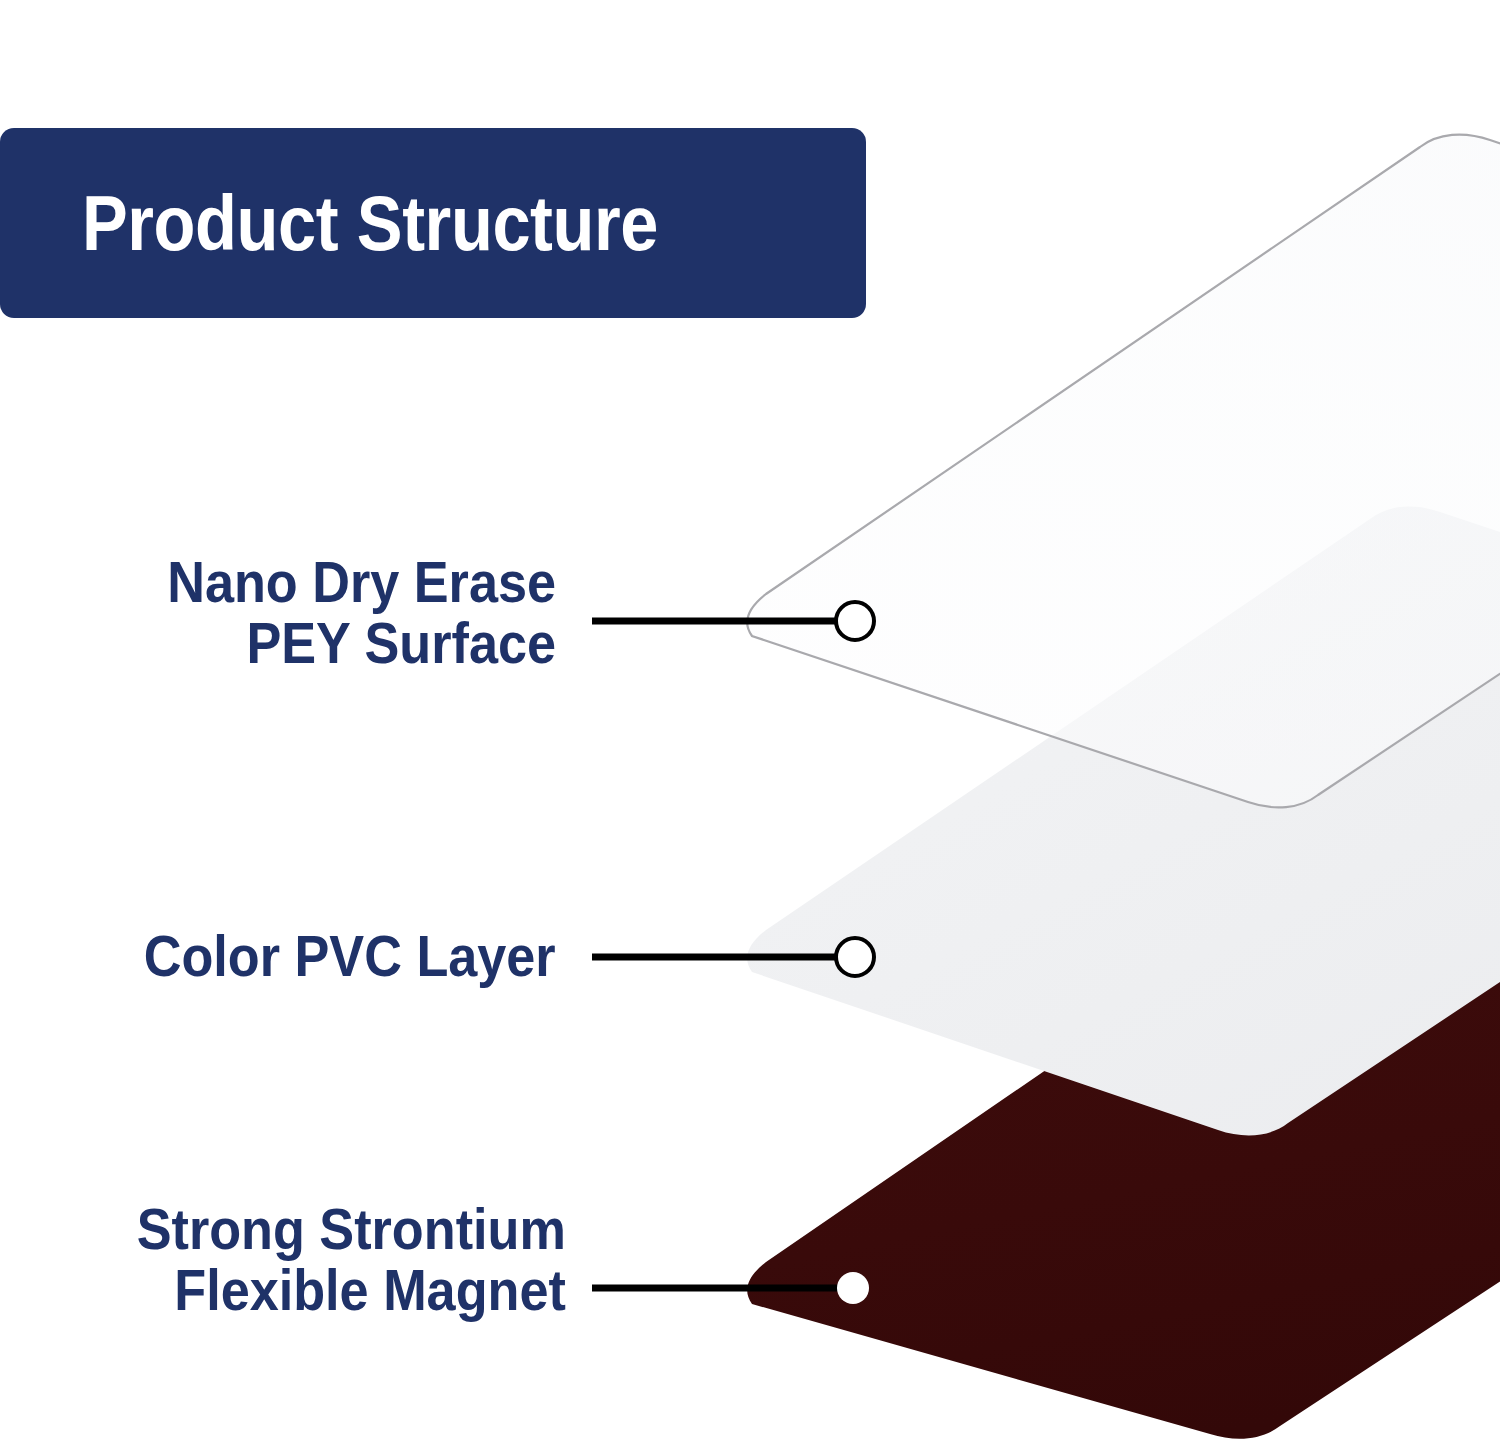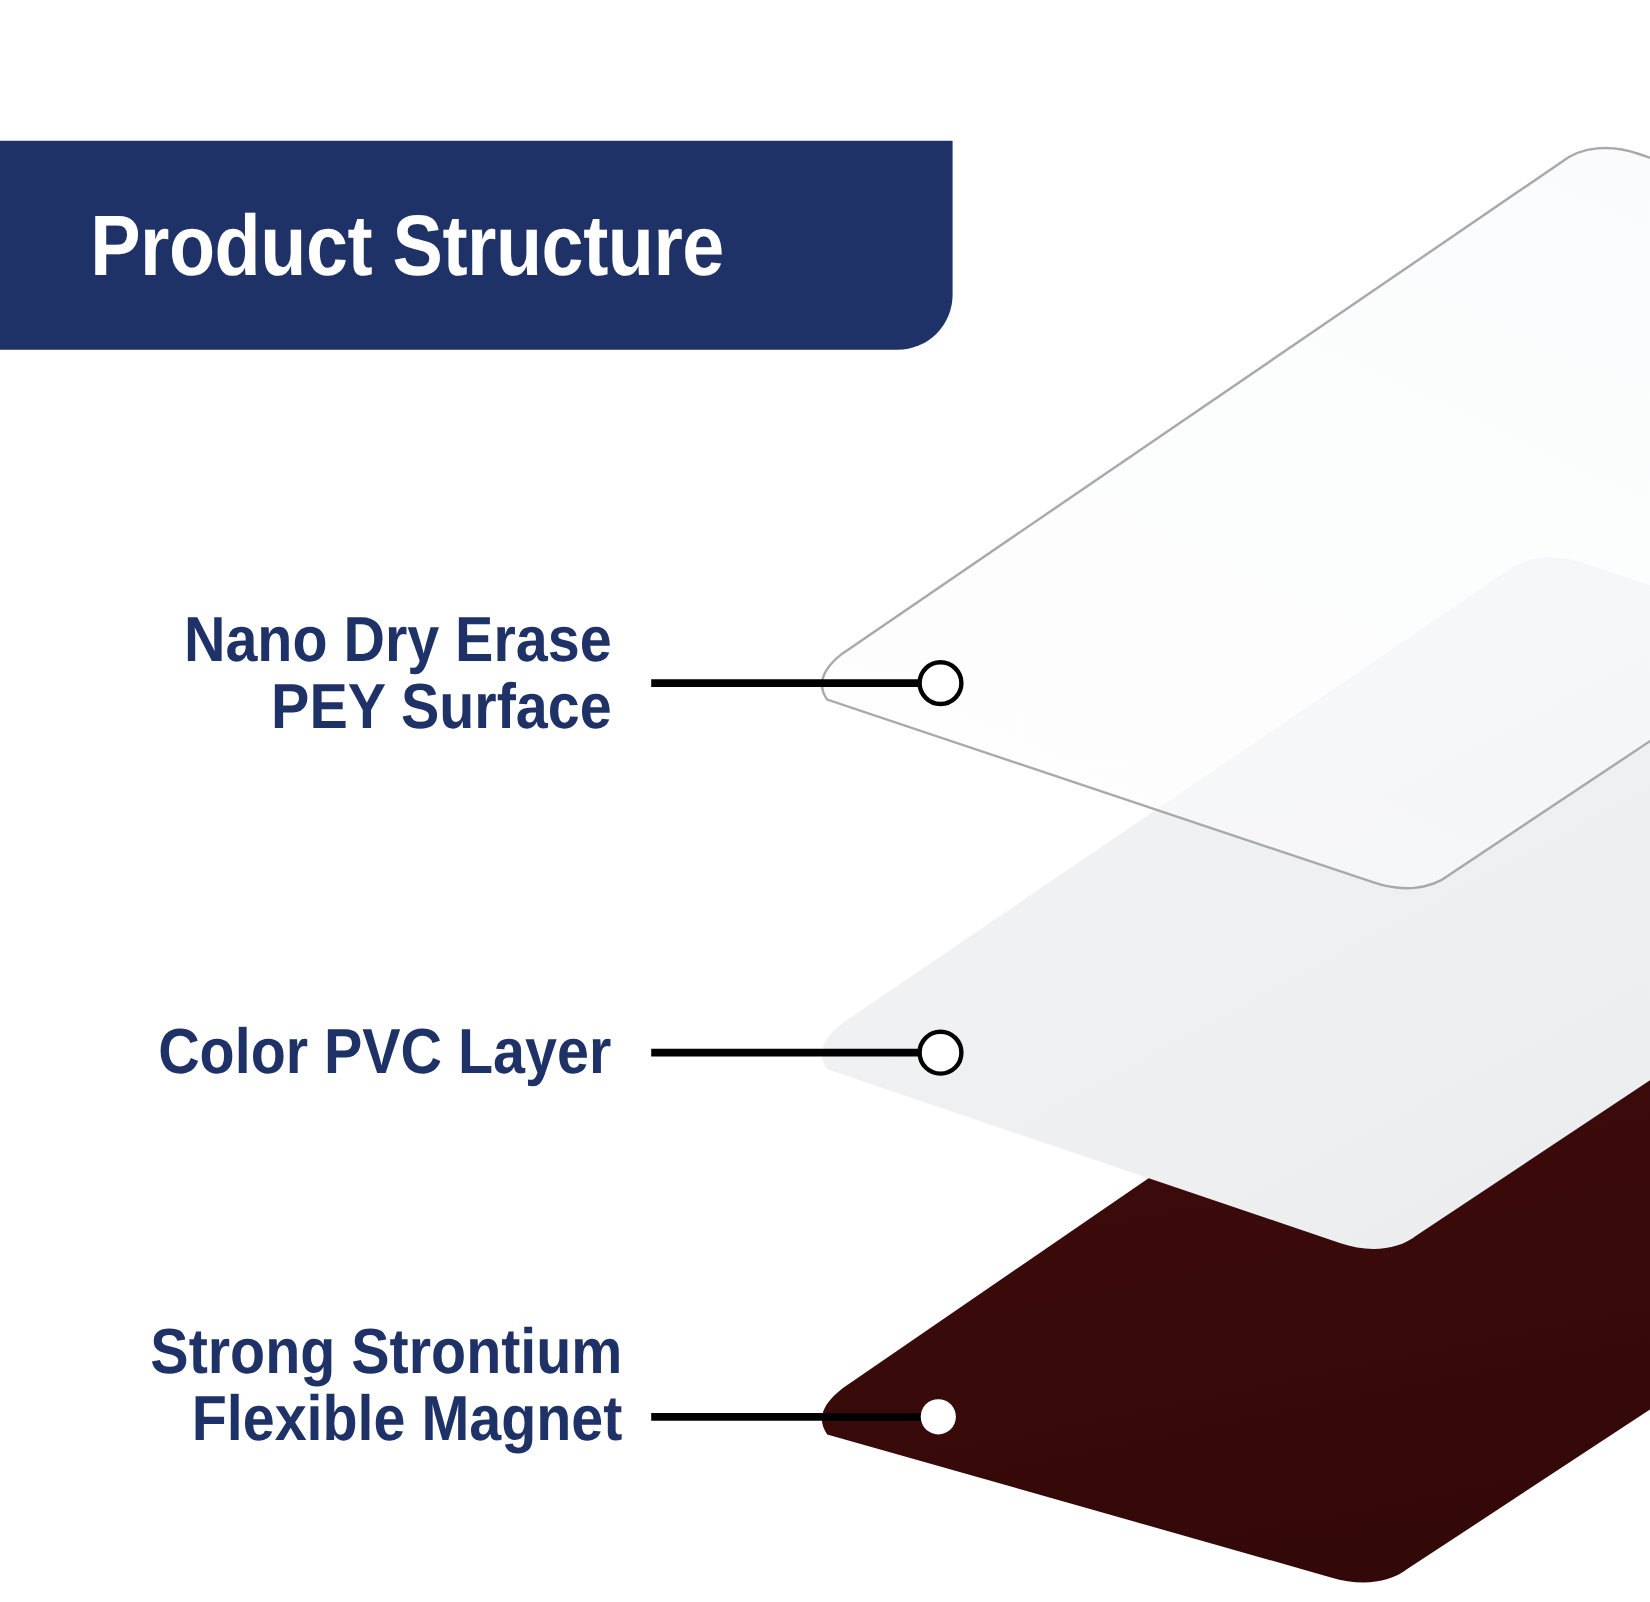--- a/index.html
+++ b/index.html
@@ -22,20 +22,21 @@
   
   #banner{
     position:absolute;
     left:0px;top:128px;
     width:866px;height:190px;
     background:#1f3268;
     border-bottom-right-radius:50px;
     display:flex;align-items:center;
     box-sizing:border-box;
     padding-left:82px;
+    border-radius:14px;
   }
   #banner-title{
     color:#ffffff;
     font-family:"Liberation Sans Narrow","Liberation Sans",sans-serif;
     font-weight:bold;
     font-size:78px;
     letter-spacing:-0.5px;
     line-height:1;
     transform:scaleX(0.88);
     transform-origin:left center;

